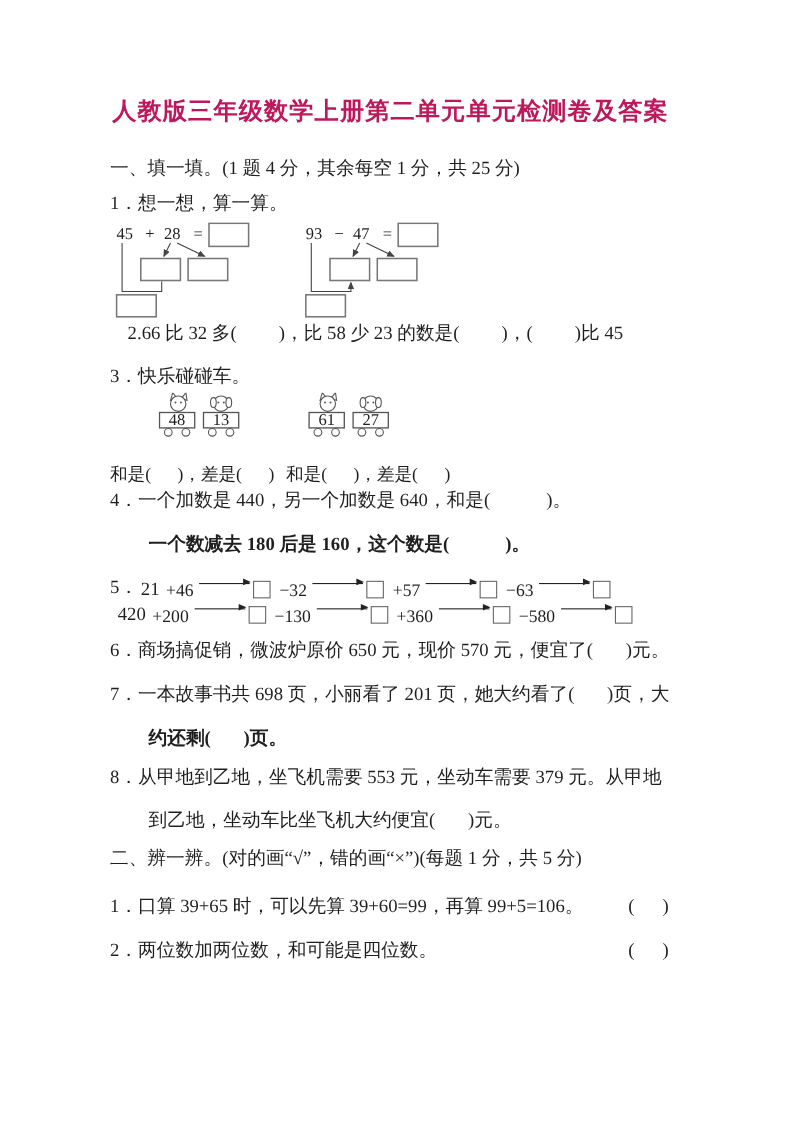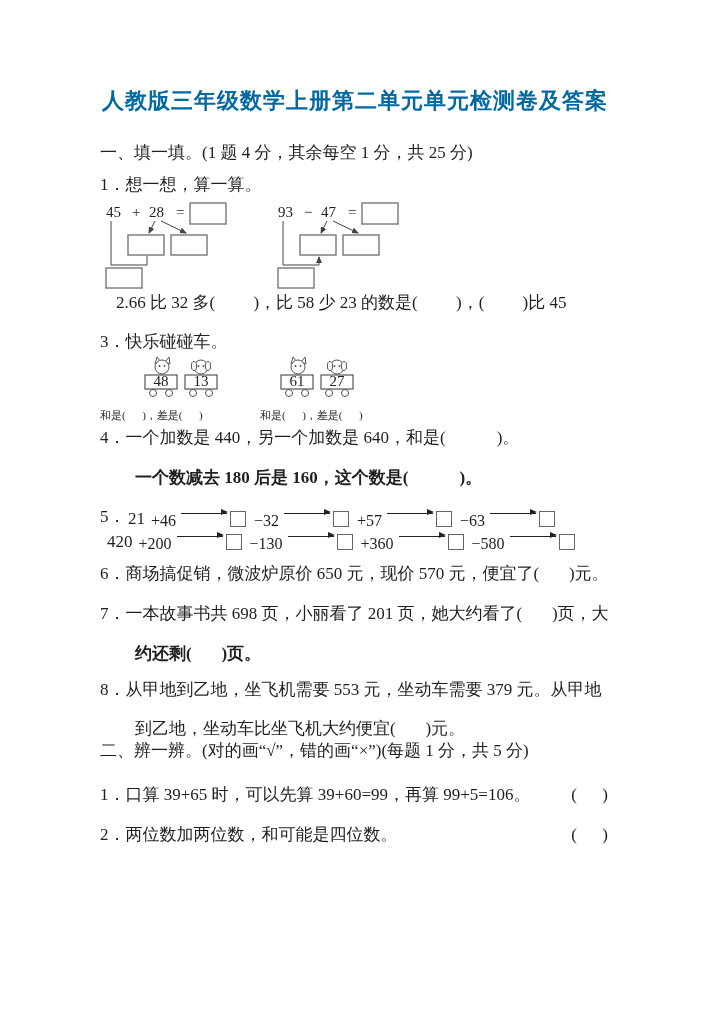--- a/index.html
+++ b/index.html
@@ -1,36 +1,36 @@
 <!DOCTYPE html>
 <html><head>
 <meta charset="utf-8">
 <style>
   html,body{margin:0;padding:0;}
   body{background:#ffffff;width:724px;height:1024px;overflow:hidden;
        font-family:"Liberation Serif","DejaVu Serif",serif;color:#1f1f1f;}
   .page{position:relative;width:724px;height:1024px;background:#fff;}
   .content{padding:86px 94px 0 100px;}
   .doc-title{font-family:"Liberation Sans","DejaVu Sans",sans-serif;
-    font-weight:bold;font-size:22px;line-height:30px;color:#0369a1;
+    font-weight:bold;font-size:22px;line-height:30px;color:#be185d;
     letter-spacing:1px;margin:0 0 26px 2px;}
   .line{font-size:17px;line-height:22px;white-space:pre-wrap;}
   .mb10{margin-bottom:10px;} .mb17{margin-bottom:17px;} .mb8{margin-bottom:8px;}
-  .mb18{margin-bottom:18px;} .mb16{margin-bottom:16px;font-weight:bold;} .mb14{margin-bottom:14px;font-weight:bold;} .mb15{margin-bottom:0;} .mb22{margin-bottom:22px;} .mb4{margin-bottom:4px;} .mb12{margin-bottom:12px;}
+  .mb18{margin-bottom:18px;} .mb16{margin-bottom:16px;font-weight:bold;} .mb14{margin-bottom:14px;font-weight:bold;} .mb15{margin-bottom:12px;} .mb22{margin-bottom:22px;} .mb4{margin-bottom:4px;} .mb12{margin-bottom:12px;}
   .mb2{margin-bottom:2px;} .mb6{margin-bottom:6px;}
   .indent{padding-left:35px;} .indent-sm{padding-left:16px;}
   .diagrams{display:flex;margin-left:4px;gap:40px;}
   svg text{font-family:"Liberation Serif","DejaVu Serif",serif;font-size:15px;fill:#222;}
   svg .bx{fill:none;stroke:#777;stroke-width:1.4;}
   svg .ln{stroke:#444;stroke-width:1;fill:none;}
   
   .cars-row{display:flex;margin-bottom:5px;}
   .car-group{width:160px;}
   .car-group .cars1{margin-left:44px;} .car-group .cars2{margin-left:20px;}
-  .car-caption{font-size:11px;line-height:14px;white-space:pre-wrap;margin-top:1px;}
+  .car-caption{font-size:16px;line-height:14px;white-space:pre-wrap;margin-top:17px;}
   
   .chain-row{display:flex;align-items:flex-end;font-size:17px;}
   .chain-qnum{width:28px;}
   .chain-start{line-height:19px;}
   .chain-arrow{display:inline-flex;flex-direction:row;margin:0 1px;}
   .chain-op{font-size:16px;line-height:15px;text-align:center;padding:0 5px;}
   .shaft{position:relative;height:8px;border-top:1.4px solid #222;min-width:46px;}
   .shaft::after{content:"";position:absolute;right:-1px;top:-5px;width:0;height:0;
     border-left:7px solid #222;border-top:3.5px solid transparent;border-bottom:3.5px solid transparent;}
   .chain-box{width:14px;height:14px;border:1.3px solid #666;margin:0 2px 1px 2px;flex:none;}

